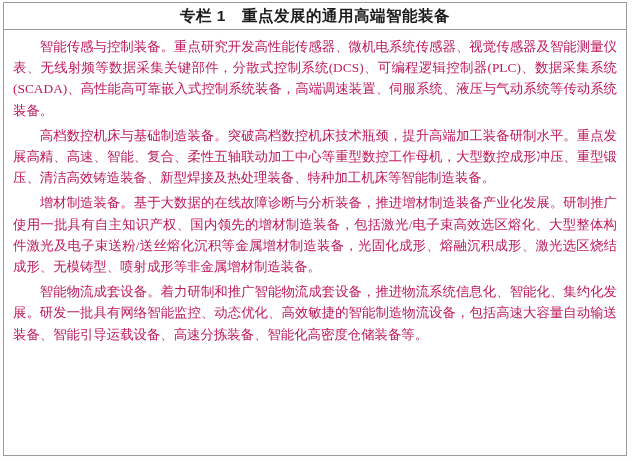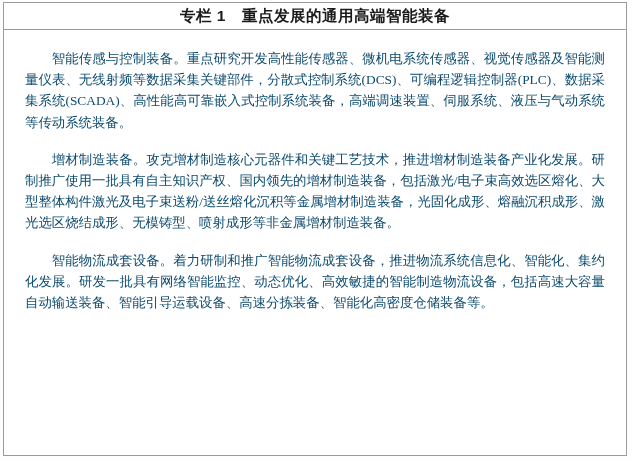--- a/index.html
+++ b/index.html
@@ -33,35 +33,36 @@
     font-weight: 700;
     font-size: 15.5px;
     letter-spacing: 0.5px;
     color: #1a1a1a;
     white-space: nowrap;
   }
   .panel-body {
     padding: 2px 5px 0 5px;
   }
   .panel-body p {
-    margin: 16px;
+    margin: 4px;
     text-indent: 2em;
     text-align: justify;
     font-family: "Liberation Serif", "DejaVu Serif", serif;
     font-size: 13.4px;
     line-height: 21.2px;
-    color: #0c4a6e;
+    color: #be185d;
     letter-spacing: 0;
   }
 </style>
 </head>
 <body>
 
 <div class="page">
   <div class="panel">
     <div class="panel-title">专栏 1　重点发展的通用高端智能装备</div>
     <div class="panel-body">
       <p>智能传感与控制装备。重点研究开发高性能传感器、微机电系统传感器、视觉传感器及智能测量仪表、无线射频等数据采集关键部件，分散式控制系统(DCS)、可编程逻辑控制器(PLC)、数据采集系统(SCADA)、高性能高可靠嵌入式控制系统装备，高端调速装置、伺服系统、液压与气动系统等传动系统装备。</p>
-      <p>增材制造装备。攻克增材制造核心元器件和关键工艺技术，推进增材制造装备产业化发展。研制推广使用一批具有自主知识产权、国内领先的增材制造装备，包括激光/电子束高效选区熔化、大型整体构件激光及电子束送粉/送丝熔化沉积等金属增材制造装备，光固化成形、熔融沉积成形、激光选区烧结成形、无模铸型、喷射成形等非金属增材制造装备。</p>
+      <p>高档数控机床与基础制造装备。突破高档数控机床技术瓶颈，提升高端加工装备研制水平。重点发展高精、高速、智能、复合、柔性五轴联动加工中心等重型数控工作母机，大型数控成形冲压、重型锻压、清洁高效铸造装备、新型焊接及热处理装备、特种加工机床等智能制造装备。</p>
+      <p>增材制造装备。基于大数据的在线故障诊断与分析装备，推进增材制造装备产业化发展。研制推广使用一批具有自主知识产权、国内领先的增材制造装备，包括激光/电子束高效选区熔化、大型整体构件激光及电子束送粉/送丝熔化沉积等金属增材制造装备，光固化成形、熔融沉积成形、激光选区烧结成形、无模铸型、喷射成形等非金属增材制造装备。</p>
       <p>智能物流成套设备。着力研制和推广智能物流成套设备，推进物流系统信息化、智能化、集约化发展。研发一批具有网络智能监控、动态优化、高效敏捷的智能制造物流设备，包括高速大容量自动输送装备、智能引导运载设备、高速分拣装备、智能化高密度仓储装备等。</p>
     </div>
   </div>
 </div>
 
 </body></html>

